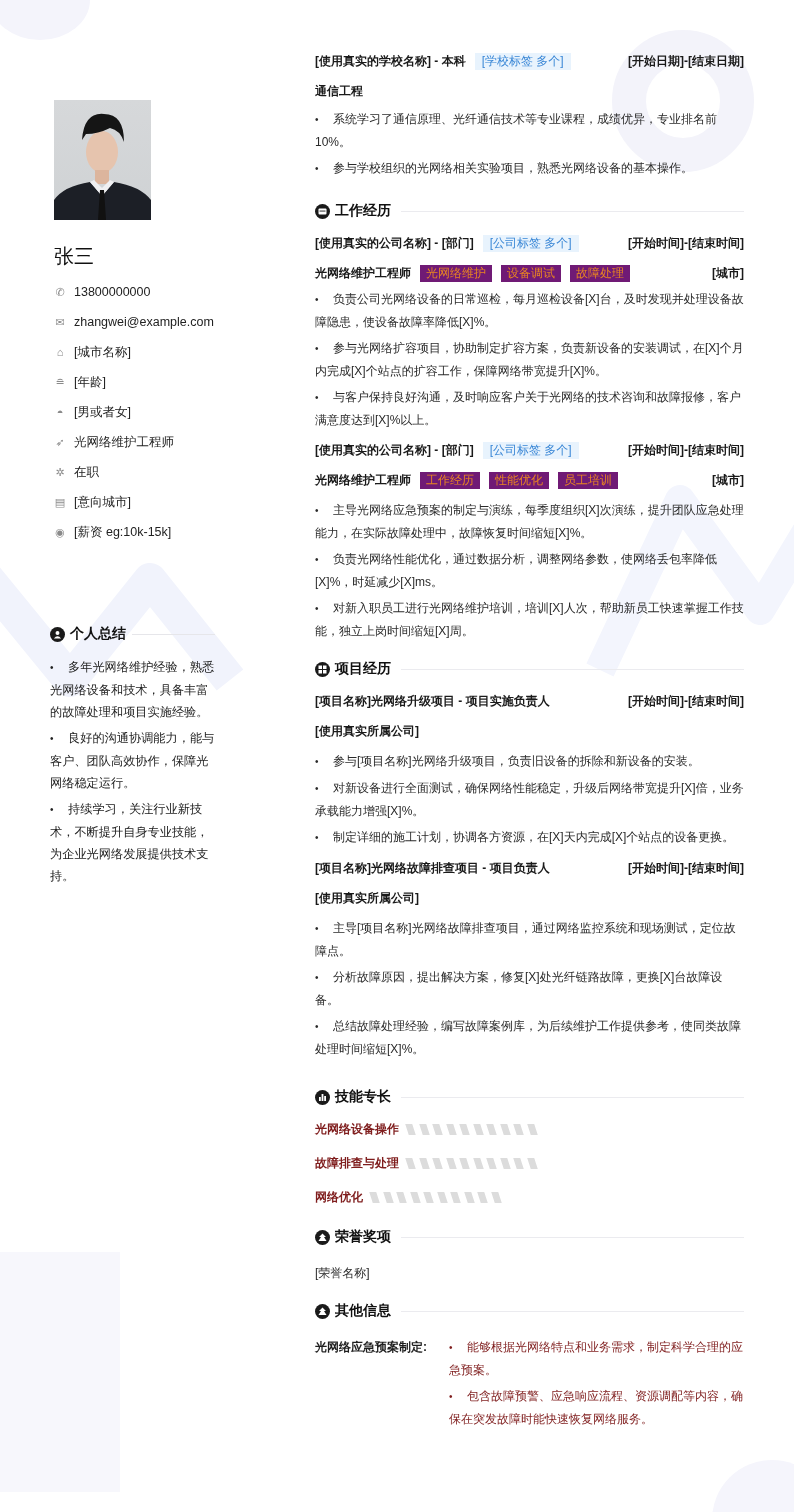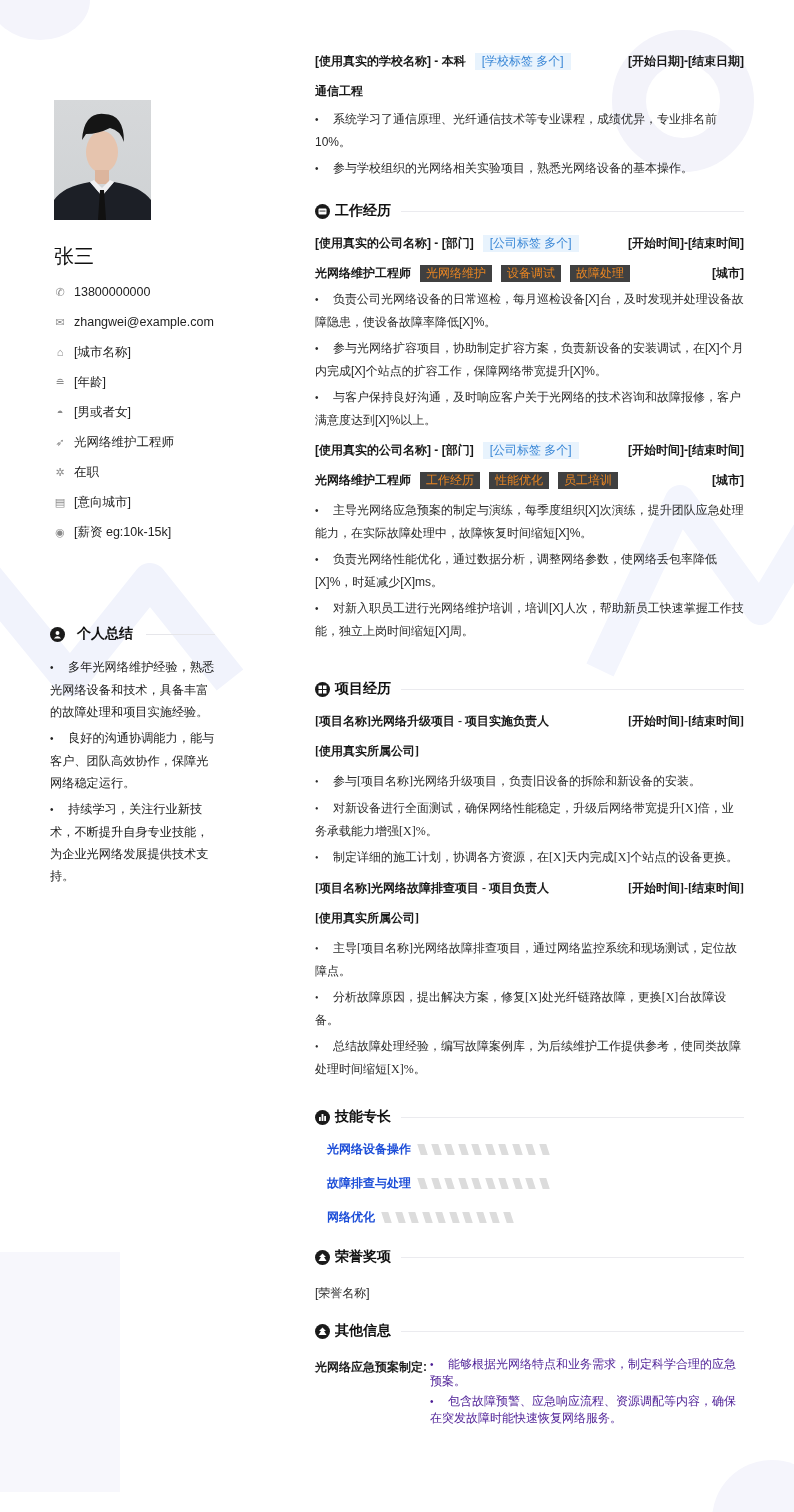--- a/index.html
+++ b/index.html
@@ -17,49 +17,49 @@
   
   .sidebar { position: absolute; left: 54px; top: 100px; width: 165px; }
   .avatar { width: 97px; height: 120px; background: linear-gradient(#d6d8da, #cfd2d4); position: relative; overflow: hidden; }
   .avatar svg { position: absolute; left: 0; top: 0; }
   .name { margin-top: 22px; font-size: 20px; font-weight: 500; color: #111; height: 28px; line-height: 28px; }
   .contact-list { margin-top: 7px; }
   .contact { display: flex; align-items: center; height: 30px; font-size: 12.5px; color: #222; }
   .contact .ci { width: 12px; height: 12px; margin-right: 8px; color: #8a8a8a; display: inline-flex; align-items: center; justify-content: center; font-size: 11px; }
 
   .summary { position: absolute; left: 50px; top: 624px; width: 165px; }
-  .side-title { display: flex; align-items: center; height: 20px; font-size: 14px; font-weight: 600; color: #111; gap: 7px; }
+  .side-title { display: flex; align-items: center; height: 20px; font-size: 14px; font-weight: 600; color: #111; }
   .side-title .line { flex: 1; height: 1px; background: #e6e6ea; margin-left: 6px; }
   .bicon { width: 15px; height: 15px; border-radius: 50%; background: #1a1a1a; color: #fff; display: inline-flex; align-items: center; justify-content: center; margin-right: 5px; flex: none; }
   .summary-list { margin-top: 12px; list-style: none; }
   .summary-list li { font-size: 12.2px; line-height: 22px; color: #222; margin-bottom: 4px; }
   .summary-list li::before { content: "•"; display: inline-block; width: 18px; font-size: 10px; }
 
   
   .main { position: absolute; left: 315px; top: 40px; width: 429px; }
   .sec-title { display: flex; align-items: center; height: 22px; font-size: 14px; font-weight: 600; color: #111; }
   .sec-title .line { flex: 1; height: 1px; background: #ebebef; margin-left: 10px; }
   .row { display: flex; align-items: center; height: 30px; font-size: 12px; font-weight: 700; color: #1a1a1a; }
   .row .spacer { flex: 1; }
   .tag-blue { margin-left: 9px; padding: 0 7px; height: 17px; line-height: 17px; background: #e8f3fd; color: #3a87d6; font-weight: 400; font-size: 12px; }
-  .tag-orange { margin-left: 9px; padding: 0 6px; height: 17px; line-height: 17px; background: #404040; color: #e88522; font-weight: 400; font-size: 12px; }
+  .tag-orange { margin-left: 9px; padding: 0 6px; height: 17px; line-height: 17px; background: #701a75; color: #e88522; font-weight: 400; font-size: 12px; }
   .bullets { list-style: none; }
   .bullets li { font-size: 12px; line-height: 22px; color: #2a2a2a; margin-bottom: 4px; }
   .bullets li::before { content: "•"; display: inline-block; width: 18px; font-size: 10px; }
   .gap { height: 6px; }
 
-  .skill-row { display: flex; align-items: center; height: 34px; font-size: 12px; font-weight: 700; color: #1d4ed8; margin-left: 12px; }
+  .skill-row { display: flex; align-items: center; height: 34px; font-size: 12px; font-weight: 700; color: #7f1d1d; }
   .skill-bars { display: flex; margin-left: 8px; }
   .skill-bars span { width: 7px; height: 11px; background: #dcdcdc; margin-right: 6.5px; transform: skewX(18deg); }
   .plain { font-size: 12px; color: #2a2a2a; height: 34px; line-height: 34px; }
 
   .other { display: flex; font-size: 12px; margin-top: 8px; }
   .other .label { font-weight: 700; white-space: nowrap; width: 115px; line-height: 22px; }
   .other ul { list-style: none; flex: 1; }
-  .other li { line-height: 16px; color: #4c1d95; margin-bottom: 4px; }
+  .other li { line-height: 22px; color: #7f1d1d; margin-bottom: 4px; margin-left: 19px; }
   .other li::before { content: "•"; display: inline-block; width: 18px; font-size: 10px; }
 </style>
 </head>
 <body>
 
 <div class="deco deco-circle-tl"></div>
 <div class="deco deco-ring-tr"></div>
 <div class="deco deco-rect-bl"></div>
 <div class="deco deco-circle-br"></div>
 <svg class="deco deco-zig" viewBox="0 0 794 300" width="794" height="300">
@@ -205,21 +205,21 @@
         <span>[城市]</span>
       </div>
       <ul class="bullets" style="margin-top:4px;">
         <li>主导光网络应急预案的制定与演练，每季度组织[X]次演练，提升团队应急处理能力，在实际故障处理中，故障恢复时间缩短[X]%。</li>
         <li>负责光网络性能优化，通过数据分析，调整网络参数，使网络丢包率降低[X]%，时延减少[X]ms。</li>
         <li>对新入职员工进行光网络维护培训，培训[X]人次，帮助新员工快速掌握工作技能，独立上岗时间缩短[X]周。</li>
       </ul>
     </div>
   </section>
 
-  <section style="margin-top:36px;font-family:Liberation Serif, serif;">
+  <section style="margin-top:16px;">
     <div class="sec-title">
       <span class="bicon">
         <svg width="9" height="9" viewBox="0 0 9 9">
             <rect x="0.5" y="0.5" width="3.5" height="3.5" fill="#fff"></rect>
             <rect x="5" y="0.5" width="3.5" height="3.5" fill="#fff"></rect>
             <rect x="0.5" y="5" width="3.5" height="3.5" fill="#fff"></rect>
             <rect x="5" y="5" width="3.5" height="3.5" fill="#fff"></rect>
           </svg>
       </span>
       <span>项目经历</span>

